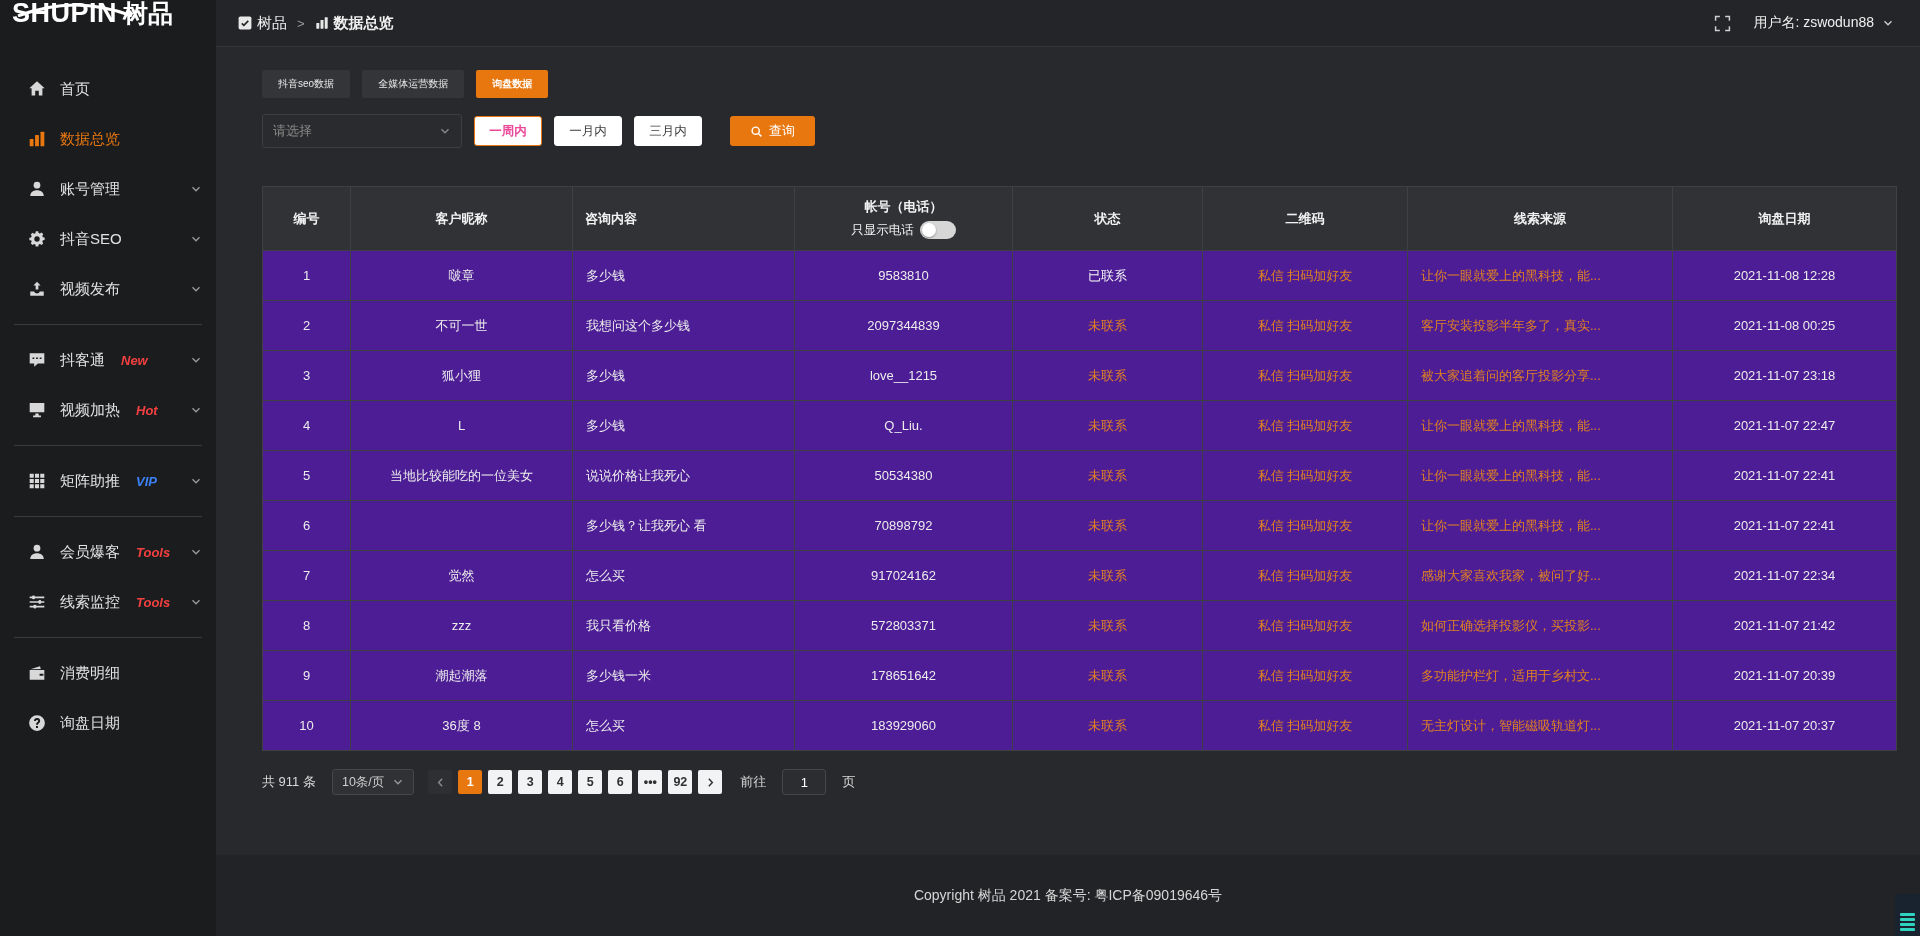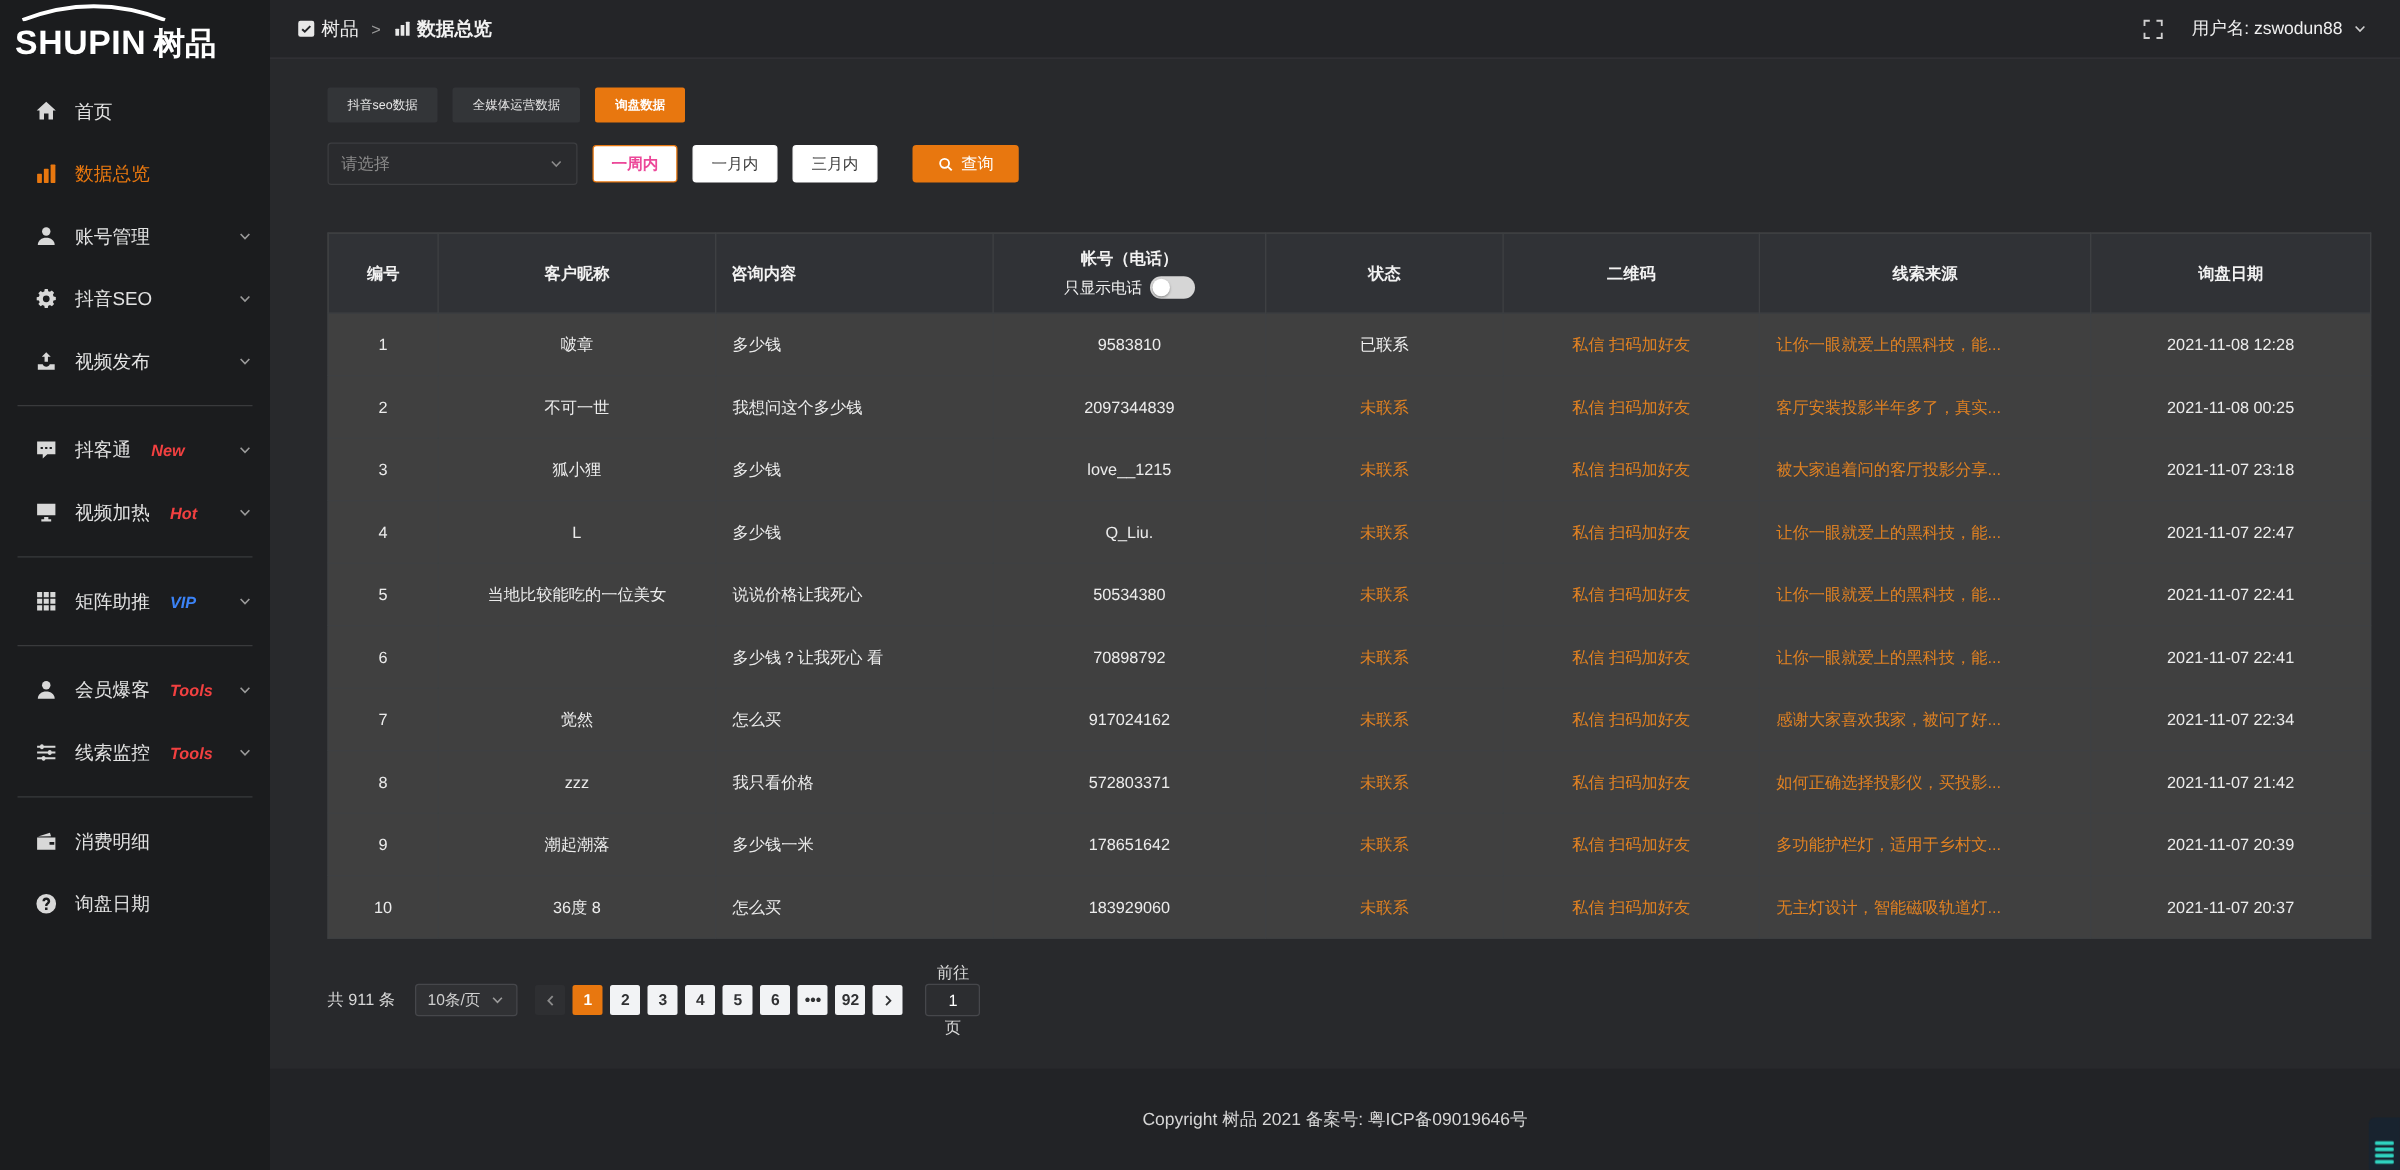--- a/index.html
+++ b/index.html
@@ -2,21 +2,21 @@
 <html><head>
 <meta charset="utf-8">
 <style>
   * { margin:0; padding:0; box-sizing:border-box; }
   html,body { width:1920px; height:936px; overflow:hidden; }
   body { font-family:"Liberation Sans","DejaVu Sans",sans-serif; background:#28292c; color:#e8e8e8; }
   .app { display:flex; width:100%; height:100%; }
 
   
   .sidebar { width:216px; flex-shrink:0; background:#1b1c1e; height:100%; }
-  .logo { position:relative; height:52px; display:flex; align-items:flex-end; padding:0 0 4px 12px; }
+  .logo { position:relative; height:52px; display:flex; padding:0 0 4px 12px; }
   .logo-arc { position:absolute; top:3px; left:14px; width:122px; height:14px; }
   .logo-en { font-size:27px; font-weight:900; color:#fff; letter-spacing:.5px; line-height:1; }
   .logo-cn { font-size:25px; font-weight:700; color:#fff; margin-left:6px; line-height:1.05; }
   .nav { padding-top:12px; }
   .nav-item { height:50px; display:flex; align-items:center; padding:0 14px 0 28px; font-size:15px; color:#e2e2e2; cursor:pointer; }
   .nav-item .ic { width:18px; height:18px; margin-right:14px; color:#d8d8d8; flex-shrink:0; }
   .nav-item.active { color:#e8770f; }
   .nav-item.active .ic { color:#e8770f; }
   .ic svg { width:100%; height:100%; fill:currentColor; display:block; }
   .badge { font-style:italic; font-weight:bold; font-size:13px; margin-left:16px; }
@@ -48,21 +48,21 @@
   .filters { margin-top:16px; display:flex; align-items:center; }
   .select { width:200px; height:30px; background:#2a2b2e; border:1px solid #3d3e41; border-radius:3px; display:flex; align-items:center; padding:16px 10px; font-size:13px; color:#8a8a8a; cursor:pointer; }
   .select .nav-chevron { margin-left:auto; color:#8a8a8a; }
   .date-btn { width:68px; height:30px; margin-left:12px; background:#fff; border:1px solid #fff; border-radius:3px; font-size:12.5px; color:#3c3c3c; cursor:pointer; font-family:inherit; }
   .date-btn.active { color:#ec4899; border-color:#e8770f; font-weight:bold; }
   .search-btn { height:30px; margin-left:28px; padding:0 20px; background:#e8770f; color:#fff; border:none; border-radius:3px; font-size:13px; display:flex; align-items:center; gap:6px; cursor:pointer; font-family:inherit; }
   .search-btn .ic { width:13px; height:13px; }
   .search-btn .ic svg { fill:none; }
 
   
-  table { width:100%; margin-top:38px; border-collapse:collapse; table-layout:fixed; background:#404040; }
+  table { width:100%; margin-top:38px; border-collapse:collapse; table-layout:fixed; background:#4c1d95; }
   th,td { border:1px solid #3e4043; }
   thead th { height:64px; background:#303236; font-size:13px; font-weight:bold; color:#f2f2f2; text-align:center; padding:0 12px; }
   thead th.left { text-align:left; }
   th:nth-child(1){width:88px} th:nth-child(2){width:222px} th:nth-child(3){width:222px}
   th:nth-child(4){width:218px} th:nth-child(5){width:190px} th:nth-child(6){width:205px}
   th:nth-child(7){width:265px}
   td { height:50px; font-size:13px; color:#ececec; text-align:center; padding:0 13px; white-space:nowrap; overflow:hidden; text-overflow:ellipsis; }
   td.left { text-align:left; }
   td.link { color:#e08122; cursor:pointer; }
   td.pending { color:#e08122; }
@@ -72,21 +72,21 @@
   .switch::after { content:''; position:absolute; left:2px; top:2px; width:14px; height:14px; border-radius:50%; background:#fff; box-shadow:0 1px 2px rgba(0,0,0,.35); }
 
   
   .pagination { margin-top:18px; display:flex; align-items:center; font-size:13px; color:#d8d8d8; }
   .page-size { margin-left:16px; height:26px; background:#303134; border:1px solid #46474b; border-radius:3px; display:flex; align-items:center; padding:0 9px; gap:8px; font-size:12.5px; color:#cfcfcf; cursor:pointer; }
   .pager { display:flex; align-items:center; margin-left:14px; gap:6px; }
   .page-btn { min-width:24px; height:24px; border:none; border-radius:2px; background:#f2f3f5; color:#303133; font-size:12.5px; font-weight:bold; cursor:pointer; display:flex; align-items:center; justify-content:center; font-family:inherit; padding:0 4px; }
   .page-btn.active { background:#e8770f; color:#fff; }
   .page-btn.prev { background:#2e2f32; color:#8a8a8a; }
   .page-btn svg { width:11px; height:11px; display:block; }
-  .goto { margin-left:18px; display:flex; align-items:center; gap:0;flex-direction:column; }
+  .goto { margin-left:18px; display:flex; align-items:center; gap:16px; }
   .goto input { width:44px; height:26px; background:#2c2d30; border:1px solid #46474b; border-radius:3px; color:#fff; text-align:center; font-size:13px; font-family:inherit; }
 
   
   .footer { height:81px; flex-shrink:0; background:#222326; display:flex; align-items:center; justify-content:center; font-size:14px; color:#d6d6d6; }
 
   
   .corner-widget { position:fixed; right:0; bottom:0; width:25px; height:42px; background:#18232f; border-radius:5px 0 0 0; display:flex; flex-direction:column; justify-content:flex-end; align-items:center; gap:2px; padding:4px 2px 5px; }
   .corner-widget i { display:block; width:15px; height:3px; background:#2fd3c0; border-radius:1px; }
 </style>
 </head>

